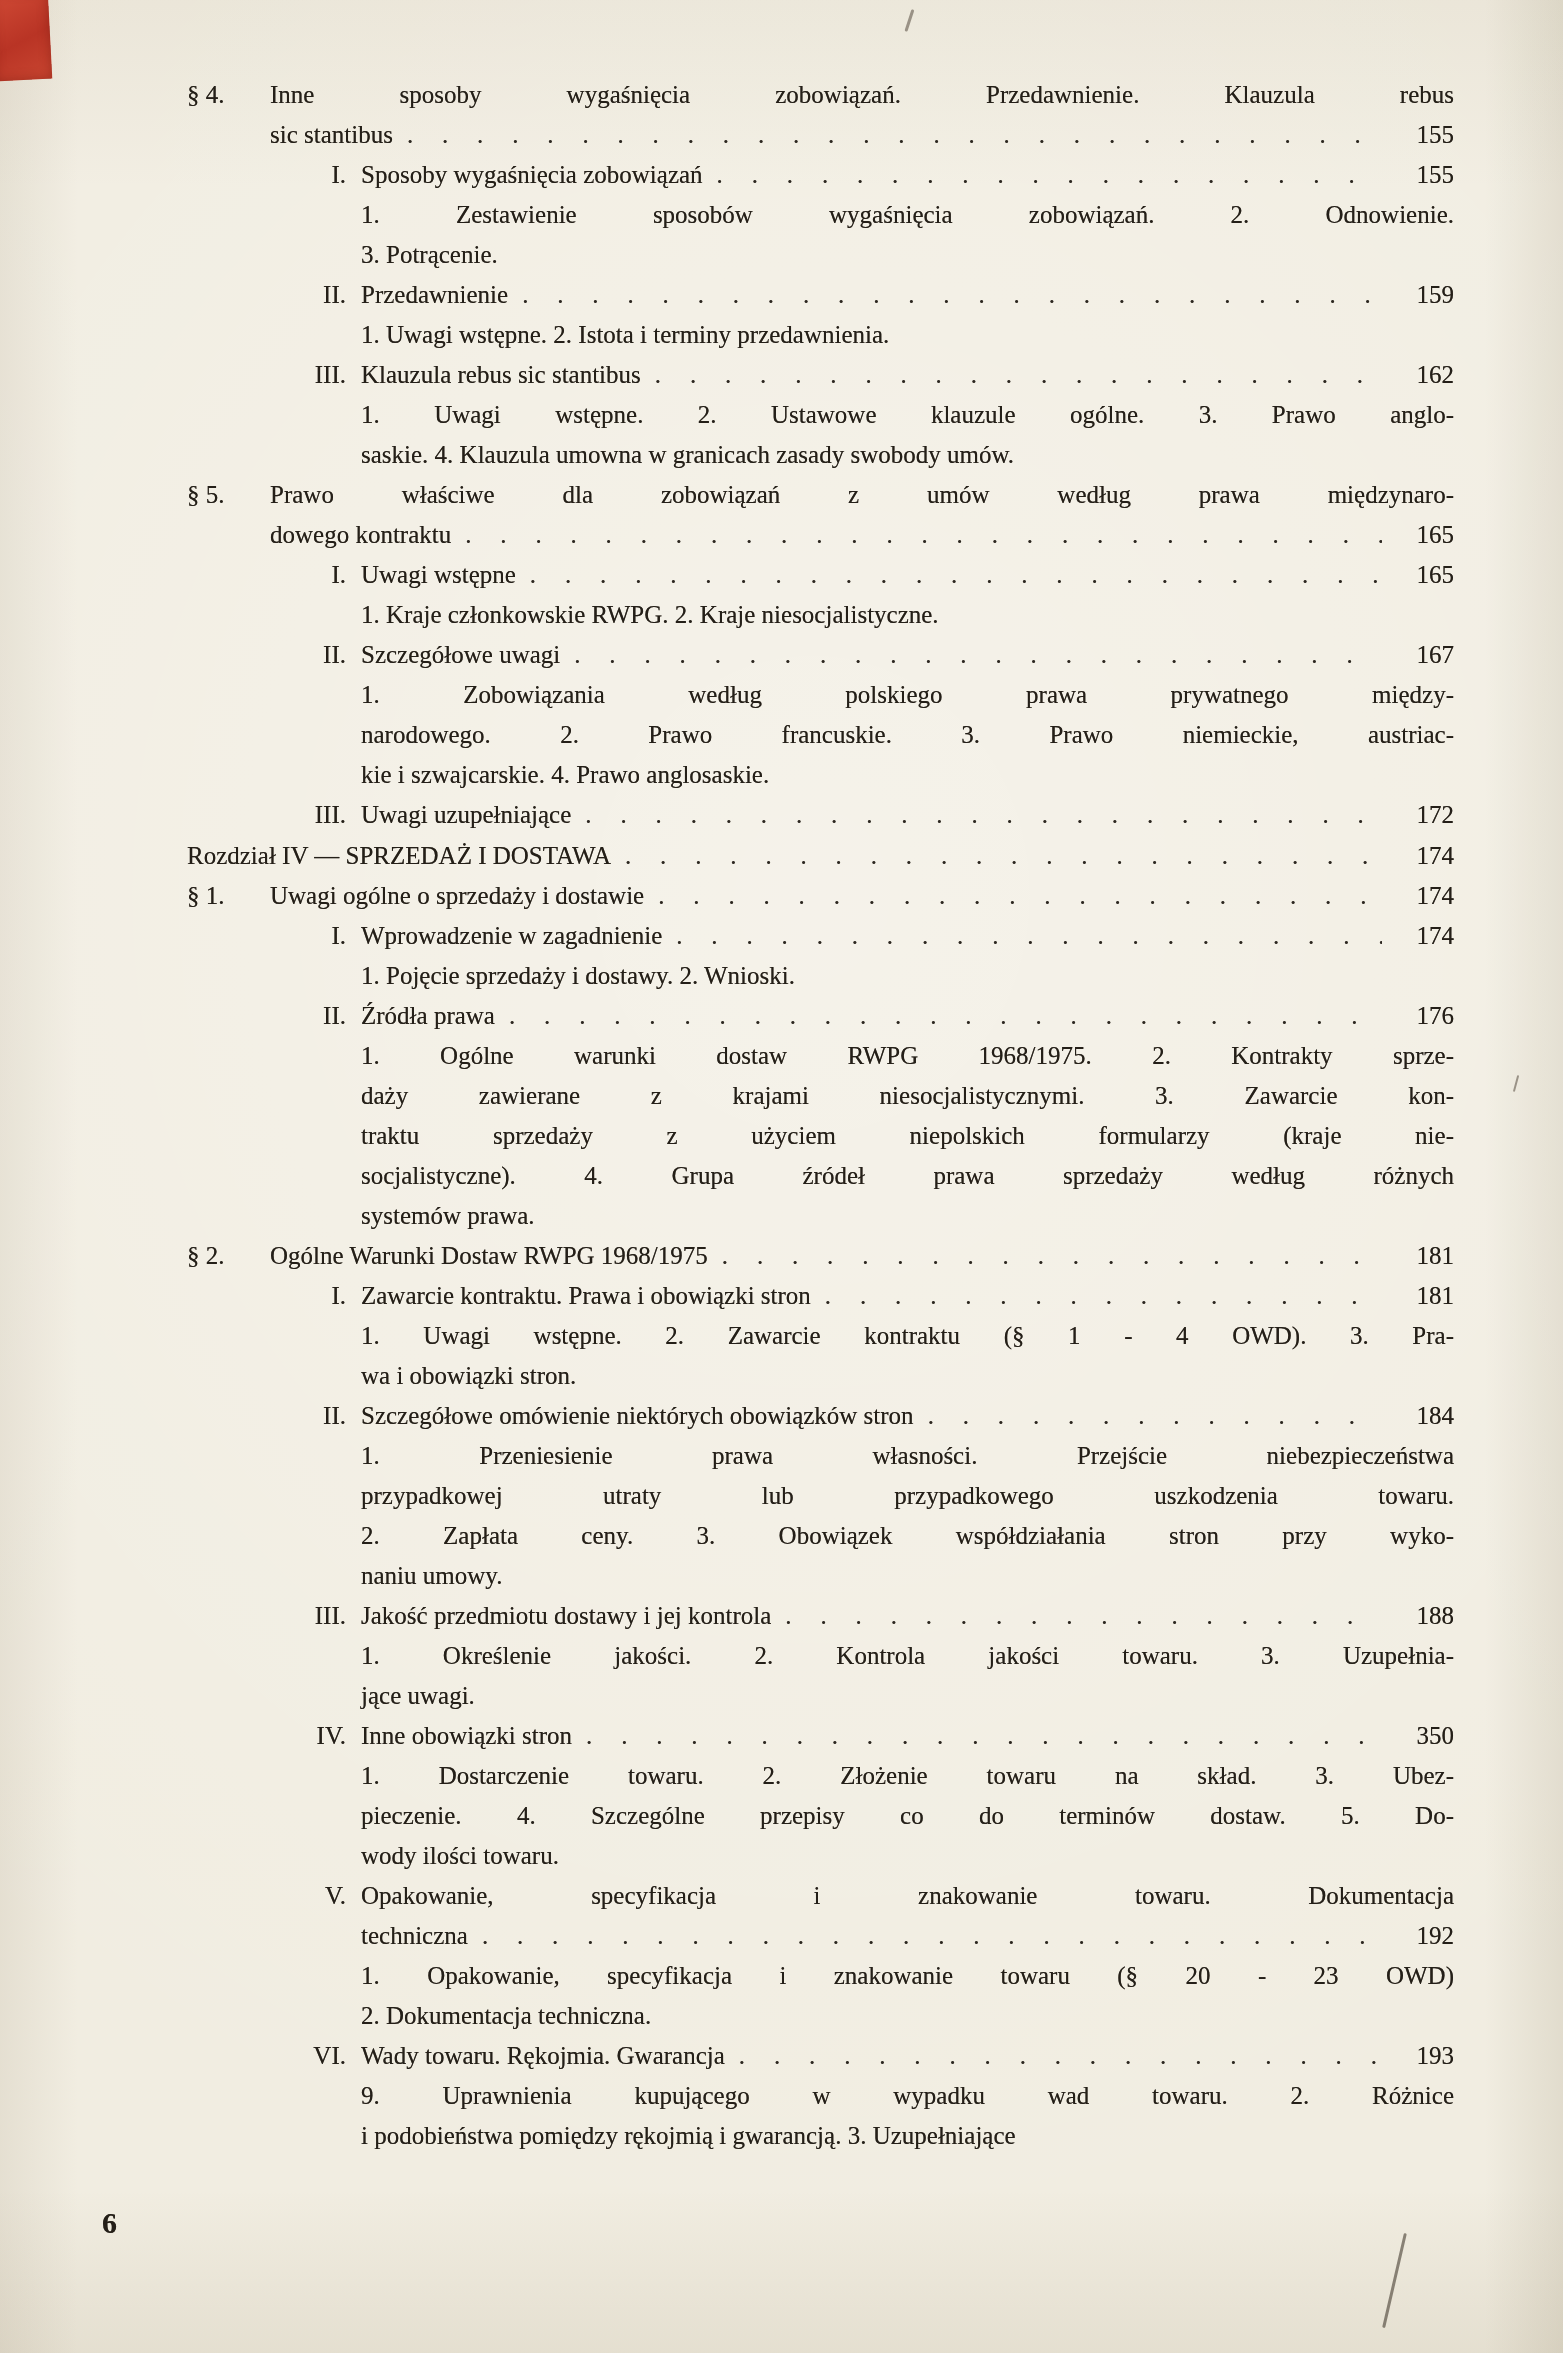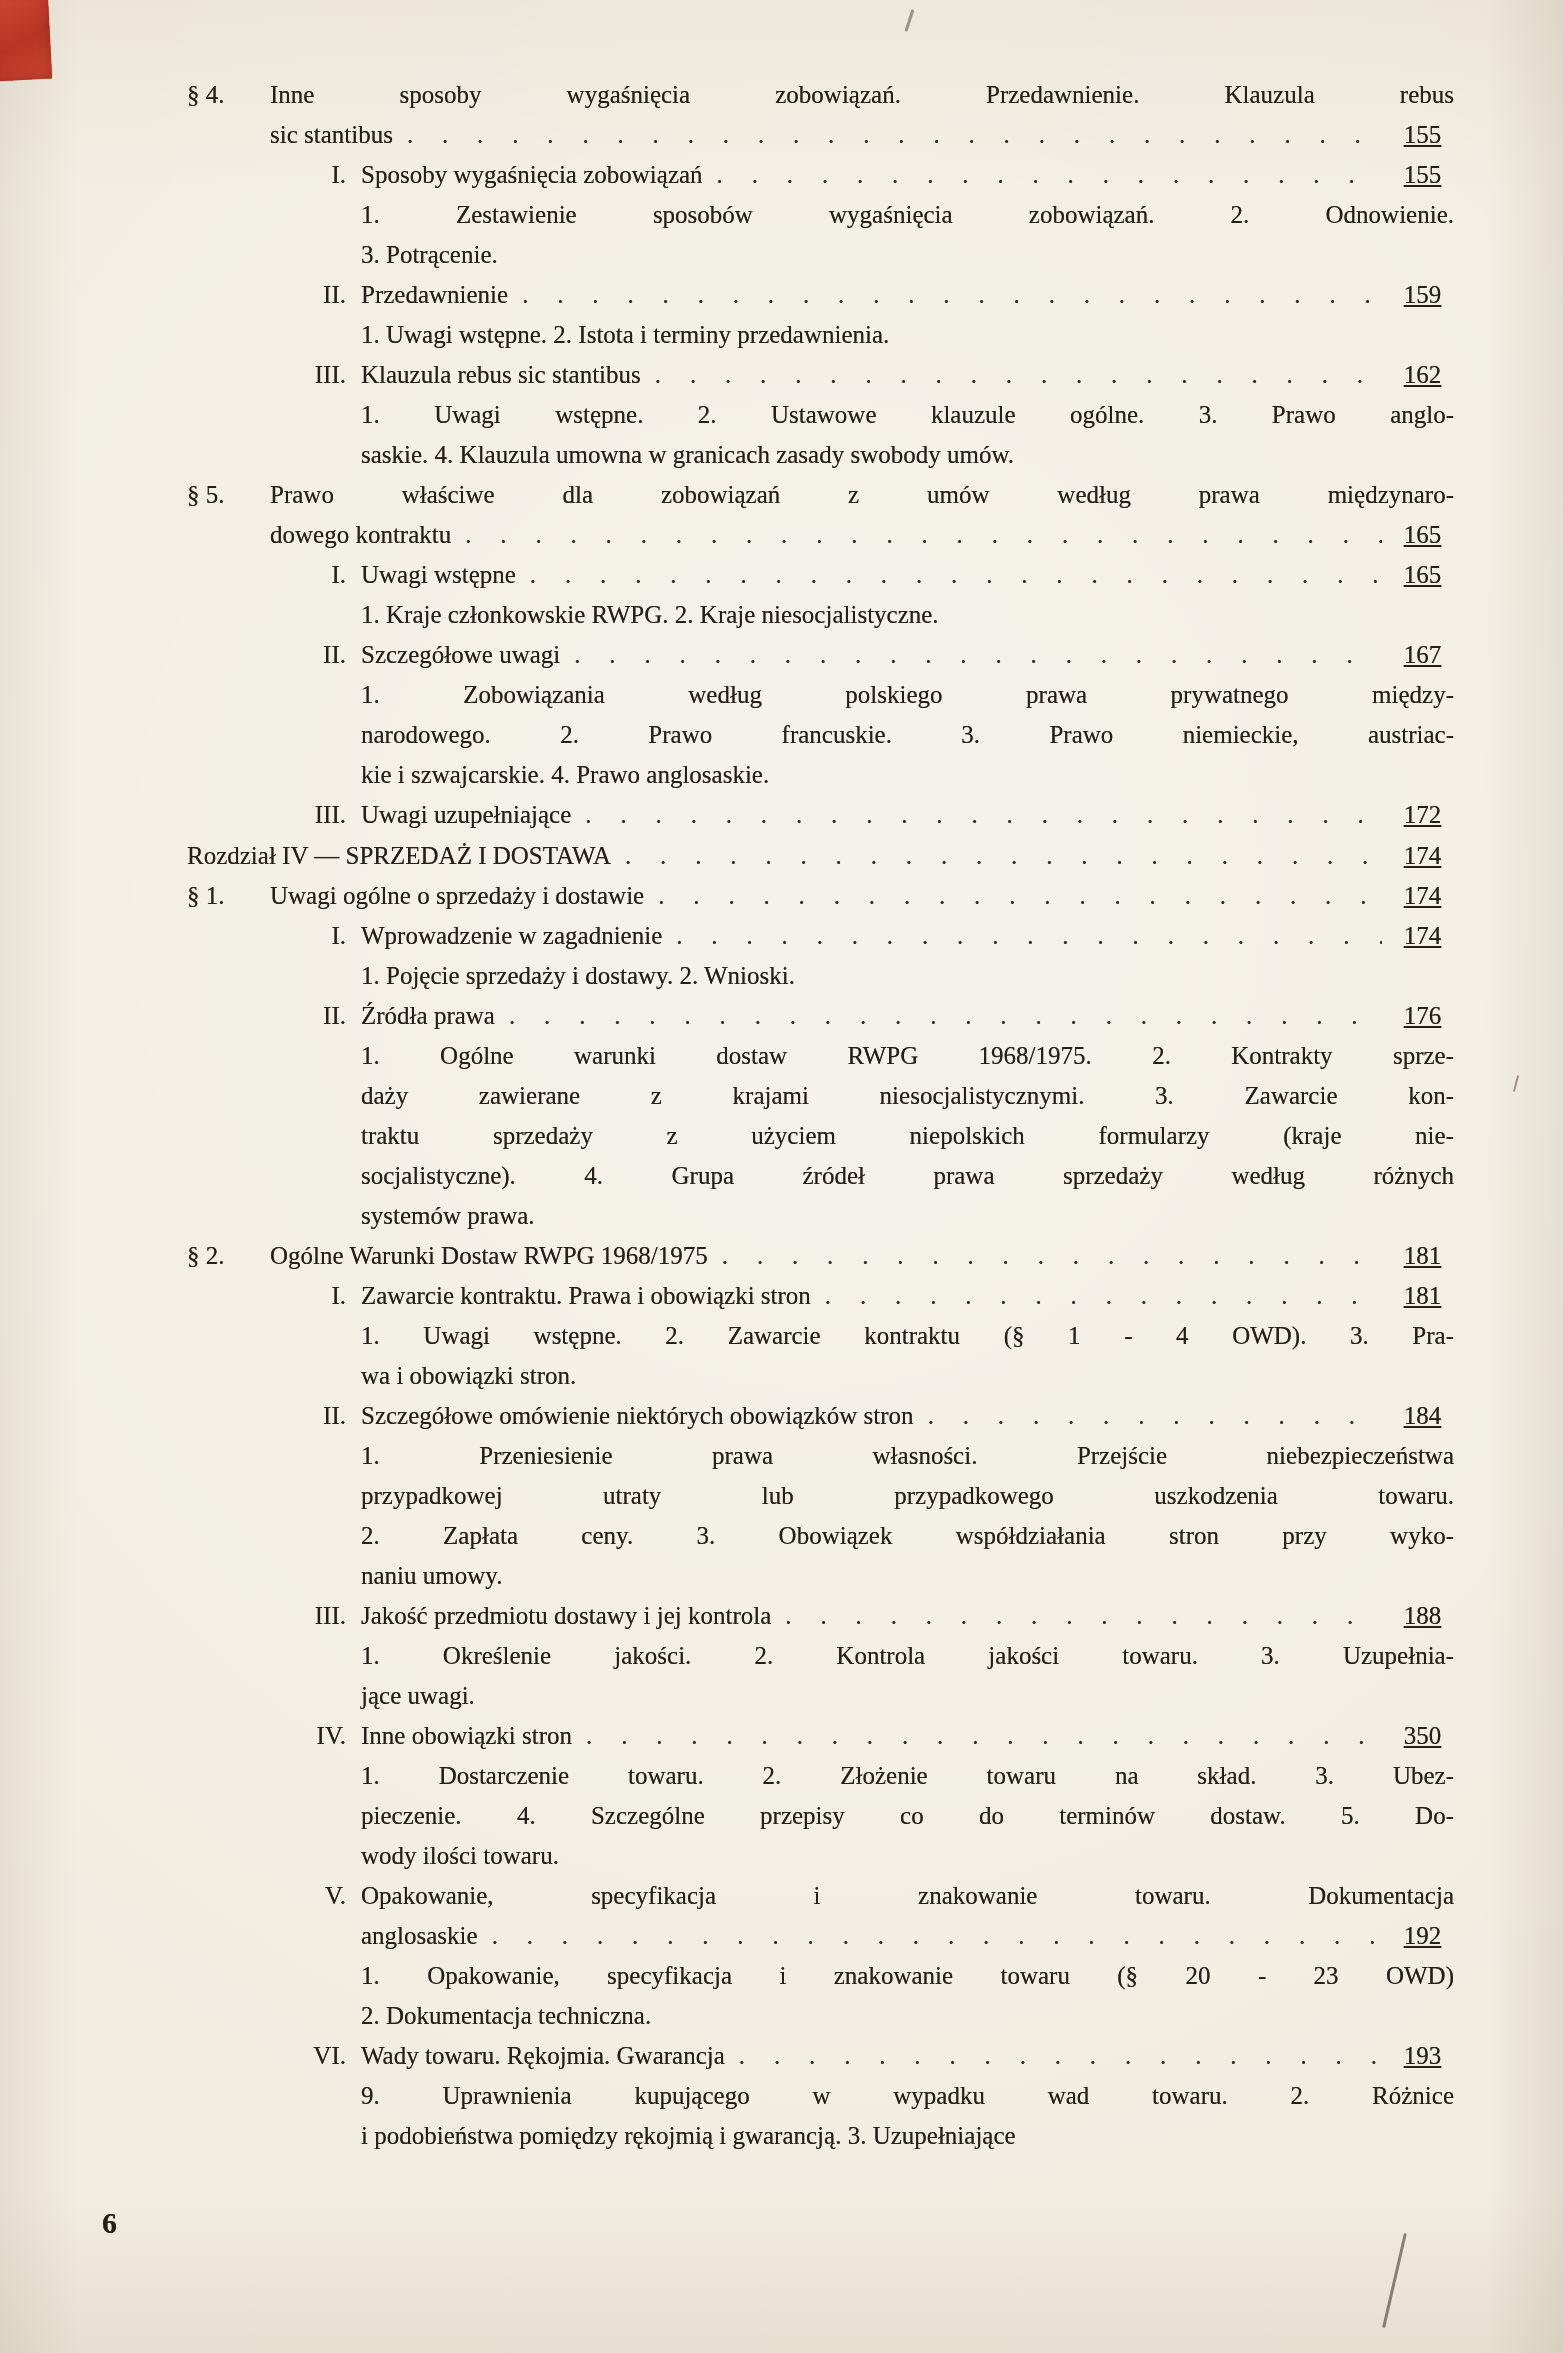--- a/index.html
+++ b/index.html
@@ -37,21 +37,21 @@
   .sub{padding-left:174px;}
   .txt{flex:none;white-space:nowrap;min-width:0;}
   .line.just .txt{
     flex:1 1 auto;white-space:normal;
     text-align:justify;text-align-last:justify;
   }
   .dots{
     flex:1 1 0;min-width:0;overflow:hidden;white-space:nowrap;
     margin:0 8.7px 0 14px;word-spacing:22.6px;color:#2c2720;
   }
-  .pg{flex:none;width:63px;text-align:center;text-decoration:underline;}
+  .pg{flex:none;width:63px;text-align:right;}
   .footer-num{
     position:absolute;left:102px;top:2206px;
     font-size:30px;font-weight:bold;color:#241f18;
     text-shadow:0 0 0.5px rgba(35,28,18,.7);
   }
   
   .crease{
     position:absolute;left:1393px;top:2232px;width:2.6px;height:97px;
     background:rgba(52,44,33,.55);transform:rotate(13deg);border-radius:1.7px;
   }
@@ -308,21 +308,21 @@
     <span class="txt">wody ilości towaru.</span>
 
   </div>
     <div class="line rom just">
     <span class="lbl">V.</span>
     <span class="txt">Opakowanie, specyfikacja i znakowanie towaru. Dokumentacja</span>
 
   </div>
     <div class="line sub">
 
-    <span class="txt">anglosaskie</span>
+    <span class="txt">techniczna</span>
     <span class="dots">. . . . . . . . . . . . . . . . . . . . . . . . . . . . . . . . . . . . . . . .</span>
     <span class="pg">192</span>
   </div>
     <div class="line sub just">
 
     <span class="txt">1. Opakowanie, specyfikacja i znakowanie towaru (§ 20 - 23 OWD)</span>
 
   </div>
     <div class="line sub">
 

